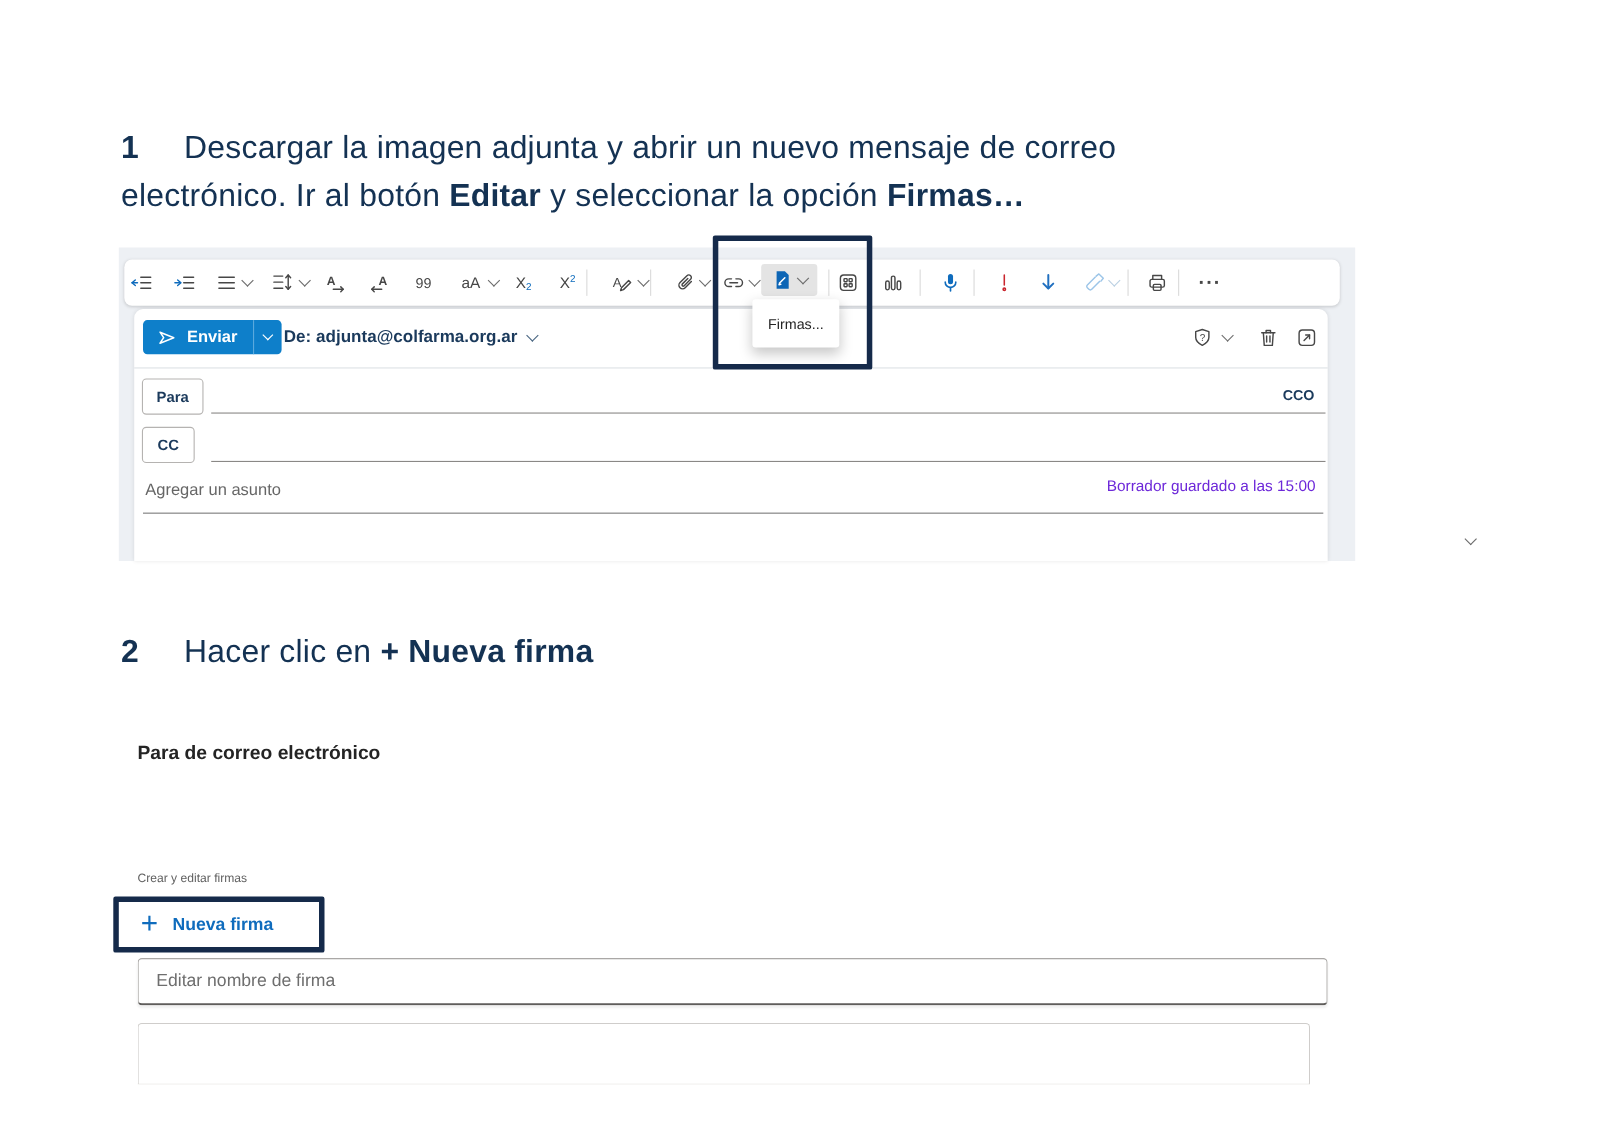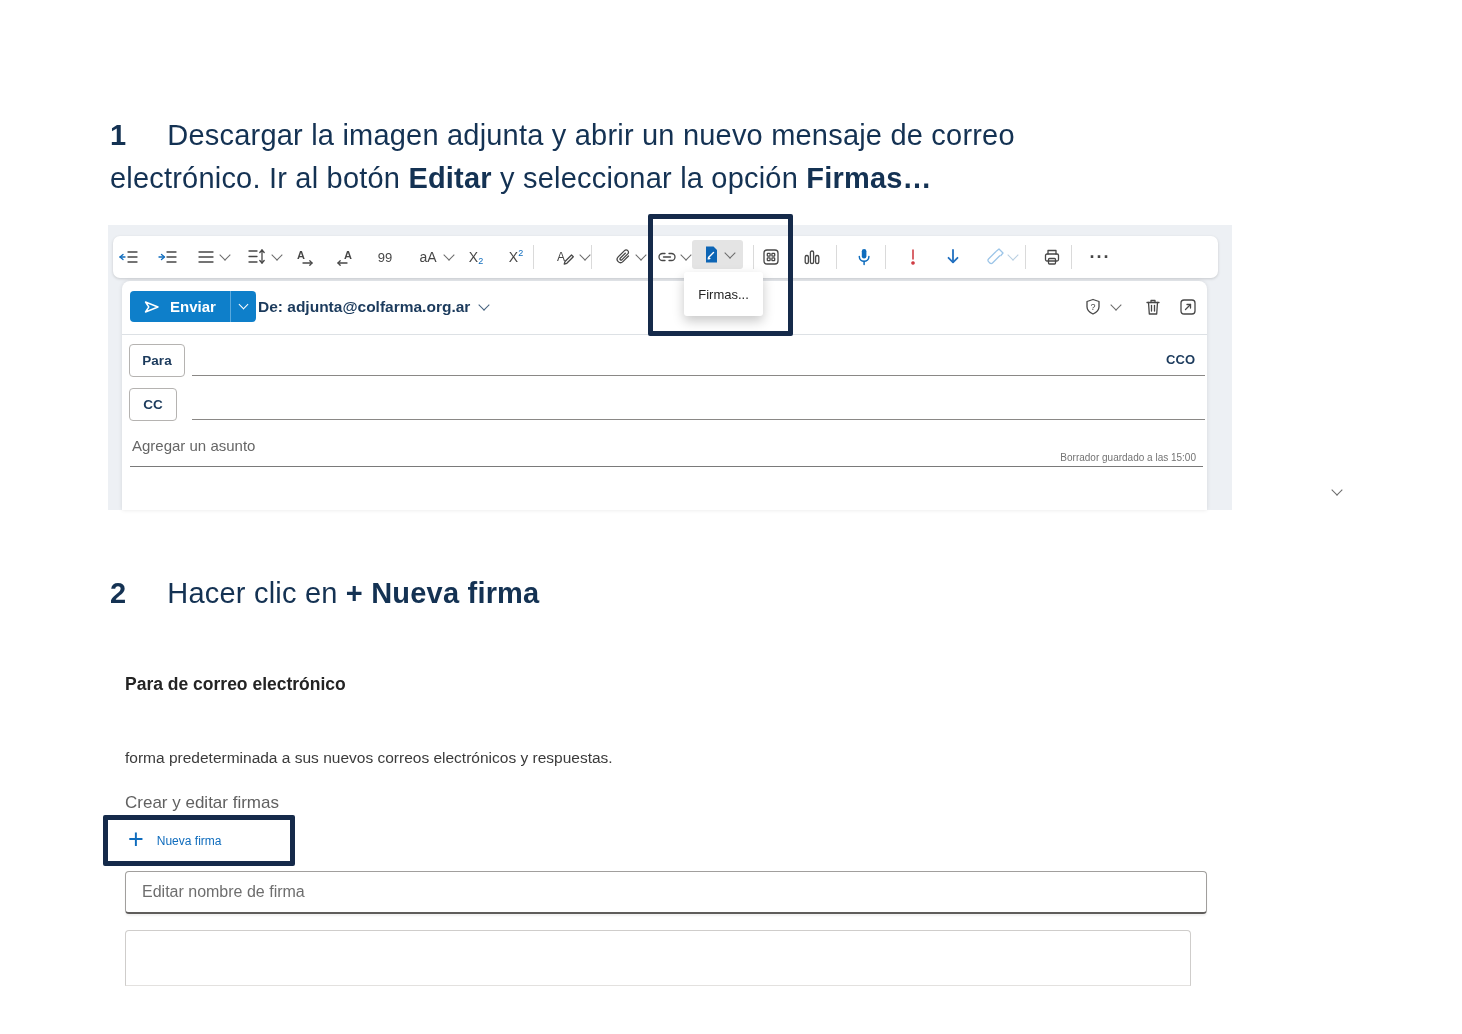--- a/index.html
+++ b/index.html
@@ -41,34 +41,34 @@
   .fromrow .chv{border-color:#44617e;margin-top:-3px}
   .hdrdiv{position:absolute;left:0;top:53px;width:100%;height:1px;background:#dde1e5}
   .hicons{position:absolute;top:0;height:51px;display:flex;align-items:center;justify-content:center;color:#3c3c3c}
   .fieldbtn{position:absolute;border:1px solid #b5b3b1;border-radius:4px;background:#fff;
             color:#1b3a5c;font-weight:700;font-size:13.5px;display:flex;align-items:center;justify-content:center}
   .uline{position:absolute;height:1px;background:#8a8886}
   .bcc{position:absolute;color:#1b3a5c;font-size:13px;font-weight:600}
   .subjinput{position:absolute;left:8px;top:155px;width:700px;border:none;outline:none;
              font-size:15px;color:#444;font-family:"Liberation Sans",sans-serif;background:transparent}
   .subjinput::placeholder{color:#666}
-  .draft{position:absolute;right:11px;top:171px;font-size:10px;color:#737373}
+  .draft{position:absolute;right:11px;top:152px;font-size:14px;color:#6d28d9}
 
   .hl{position:absolute;border:5px solid #152a4a;border-radius:2px;background:transparent;z-index:30}
   .menu{position:absolute;left:576px;top:47px;width:79px;height:44px;background:#fff;border-radius:3px;
         box-shadow:0 5px 12px rgba(0,0,0,.22);z-index:25;display:flex;align-items:center;justify-content:center;
         font-size:13px;color:#242424}
 
   
   .h2{left:125px;top:674px;font-size:17.5px;font-weight:700;color:#242424}
   .desc{left:125px;top:716px;width:1070px;font-size:15.5px;line-height:28px;color:#3b3b3b}
-  .crear{left:125px;top:793px;font-size:17px;color:#616161}
+  .crear{left:125px;top:793px;font-size:11px;color:#616161}
   .newsig{left:128px;top:816px;height:50px;display:flex;align-items:center;gap:13px;z-index:5}
   .newsig .plus{font-size:27px;color:#0f6cbd;font-weight:400;line-height:1;margin-top:-3px}
-  .newsig .lbl{font-size:12px;font-weight:400;color:#0f6cbd}
+  .newsig .lbl{font-size:16px;font-weight:700;color:#0f6cbd}
   .nameinput{left:125px;top:871px;width:1048px;height:40px;border:1px solid #a19f9d;border-bottom:2px solid #5f5d5b;
              border-radius:4px;padding:0 16px;font-size:16px;color:#323130;outline:none;
              font-family:"Liberation Sans",sans-serif;box-shadow:0 2px 2px rgba(0,0,0,.06)}
   .nameinput::placeholder{color:#6e6e6e}
   .sigbox{left:125px;top:930px;width:1064px;height:54px;border:1px solid #cfcdcb;border-bottom:1px solid #e3e1df;
           border-radius:4px 4px 0 0;background:#fff}
 </style>
 </head>
 <body>
 
@@ -370,21 +370,20 @@
 <div class="abs hl" style="left:648px;top:214px;width:135px;height:112px"></div>
 
 <div class="abs step" style="left:110px;top:572px;width:900px">
   <span class="num">2</span><span>Hacer clic en </span><b>+ Nueva firma</b>
 </div>
 
 <div class="abs h2">Para de correo electrónico</div>
 
 <div class="abs desc">
   <br>
-  <span>forma predeterminada a sus nuevos correos electrónicos y respuestas.</span>
 </div>
 
 <div class="abs crear">Crear y editar firmas</div>
 
 <div class="abs newsig">
   <span class="plus">+</span>
   <span class="lbl">Nueva firma</span>
 </div>
 
 <div class="abs hl" style="left:103px;top:815px;width:182px;height:41px"></div>

